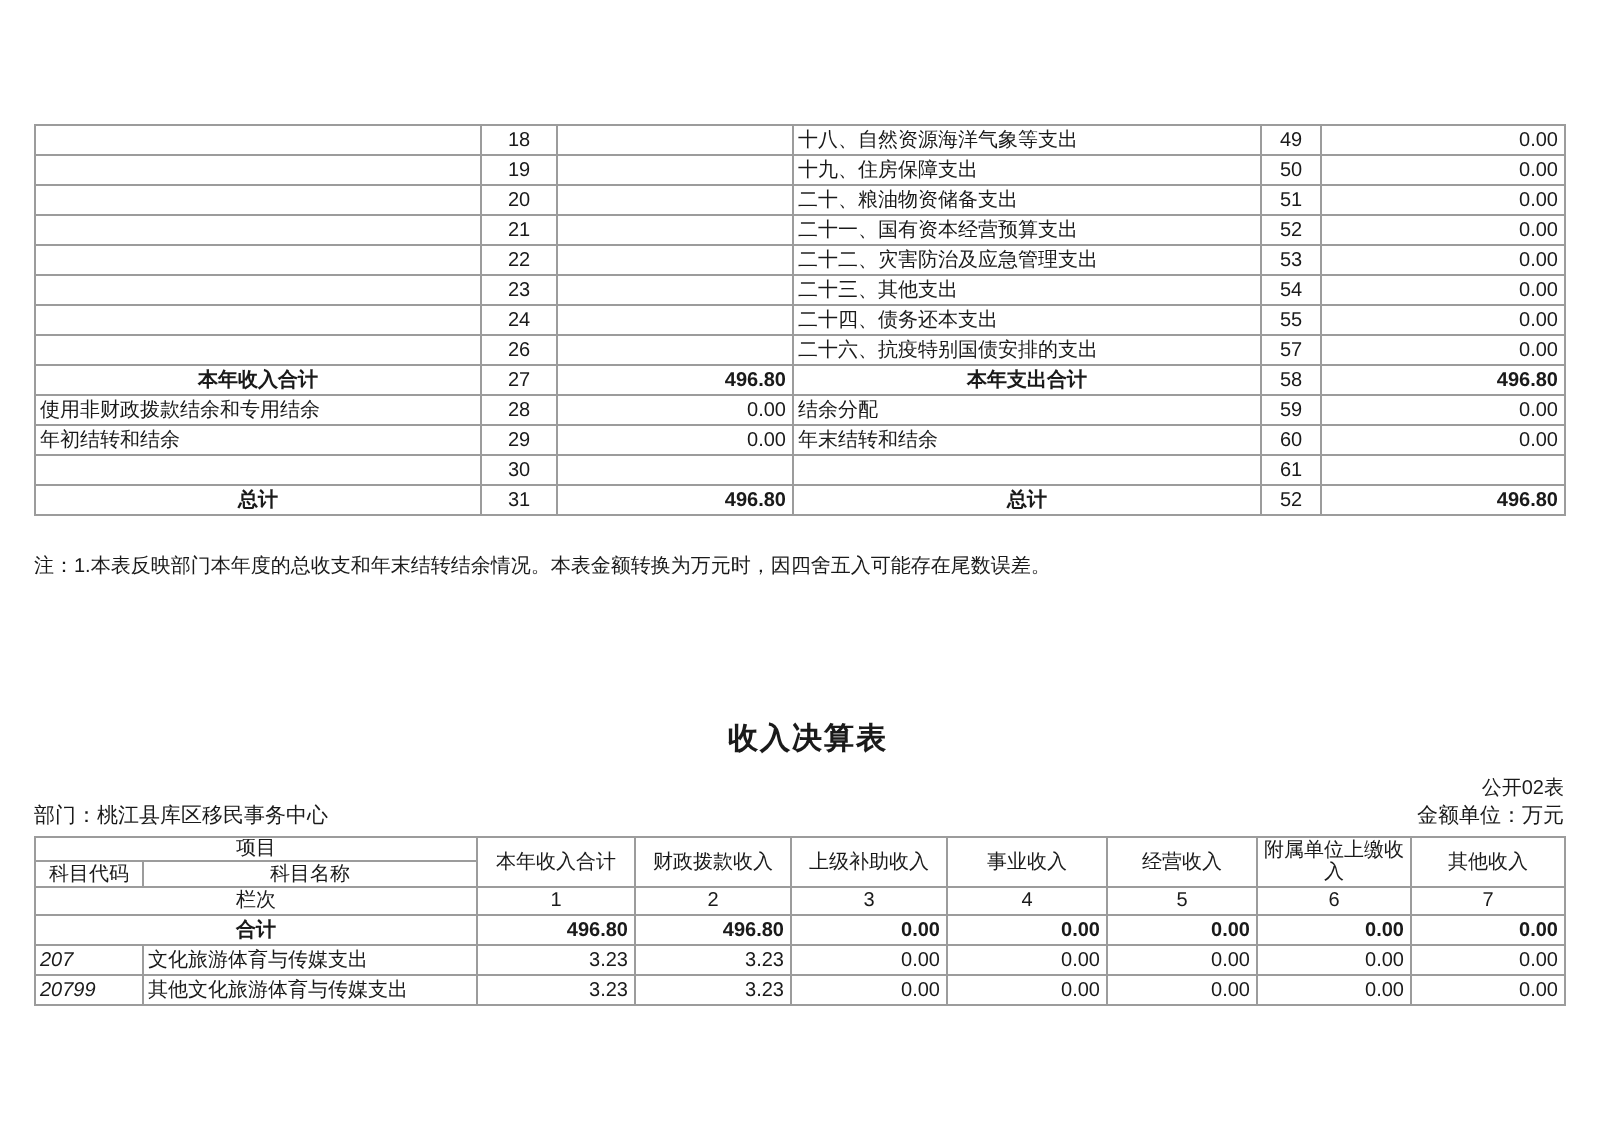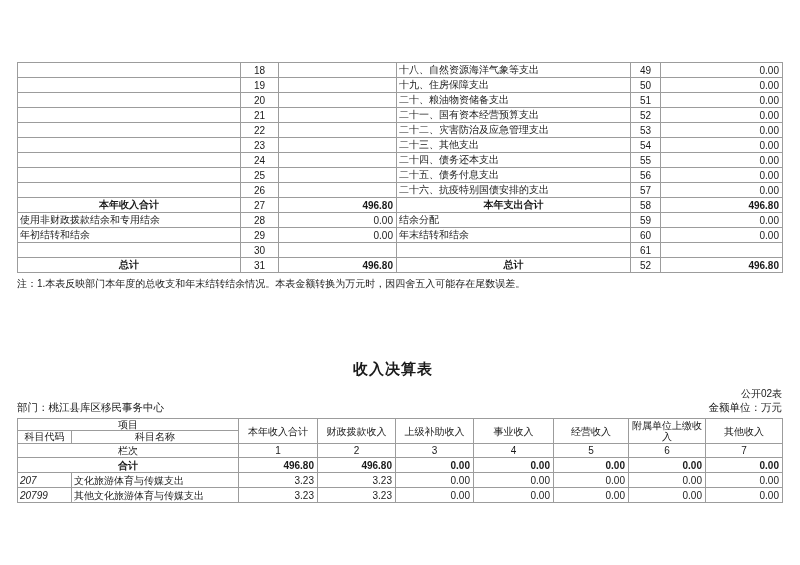--- a/index.html
+++ b/index.html
@@ -21,32 +21,32 @@
   .balance-table .item   { text-align: left; }
   .balance-table .center { text-align: center; }
   .balance-table .line   { text-align: center; }
   .balance-table .amount { text-align: right; padding-right: 3px; }
   .bold { font-weight: bold; }
 
   
   .notes { position: absolute; left: 17px; top: 277px; font-size: 10px; line-height: 14px; }
 
   
-  .report-title { position: absolute; left: 5px; top: 360px; width: 776px; text-align: center;
+  .report-title { position: absolute; left: 16px; top: 360px; width: 776px; text-align: center;
                   font-size: 15px; font-weight: bold; letter-spacing: 1px; }
   .form-code { position: absolute; right: 18px; top: 387px; font-size: 10px; }
   .meta-line { position: absolute; left: 17px; top: 401px; width: 765px;
                display: flex; justify-content: space-between; font-size: 10.5px; }
 
   
   .income-table { position: absolute; left: 17px; top: 418px; width: 765px; }
   .income-table td { text-align: center; line-height: 11px; }
   .income-table td.hdr { white-space: normal; }
   .income-table .r1 td { height: 12px; }
-  .income-table .r2 td { height: 13px; font-family: Liberation Mono, monospace; }
+  .income-table .r2 td { height: 13px; }
   .income-table .r3 td { height: 14px; }
   .income-table .data td { height: 15px; }
   .income-table .data .code { text-align: left; font-style: italic; }
   .income-table .data .name { text-align: left; }
   .income-table .data .val  { text-align: right; padding-right: 3px; }
 </style>
 </head>
 <body>
 
 <div>
@@ -108,28 +108,20 @@
           <td class="item">二十三、其他支出</td>
           <td class="line">54</td>
           <td class="amount">0.00</td>
         </tr>
         <tr>
           <td class="item"></td>
           <td class="line">24</td>
           <td class="amount"></td>
           <td class="item">二十四、债务还本支出</td>
           <td class="line">55</td>
-          <td class="amount">0.00</td>
-        </tr>
-        <tr>
-          <td class="item"></td>
-          <td class="line">25</td>
-          <td class="amount"></td>
-          <td class="item">二十五、债务付息支出</td>
-          <td class="line">56</td>
           <td class="amount">0.00</td>
         </tr>
         <tr>
           <td class="item"></td>
           <td class="line">26</td>
           <td class="amount"></td>
           <td class="item">二十六、抗疫特别国债安排的支出</td>
           <td class="line">57</td>
           <td class="amount">0.00</td>
         </tr>

